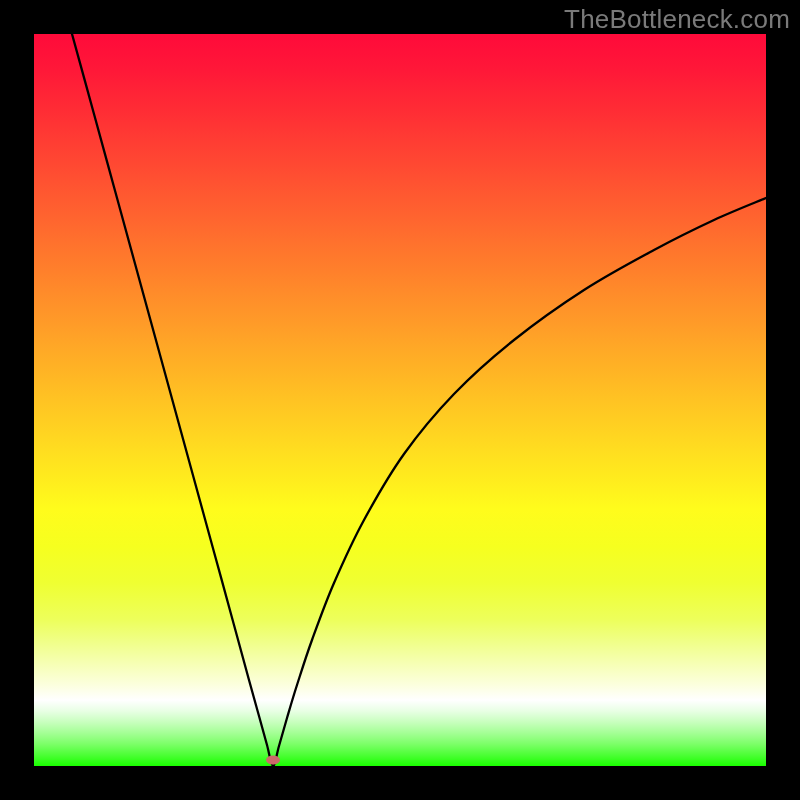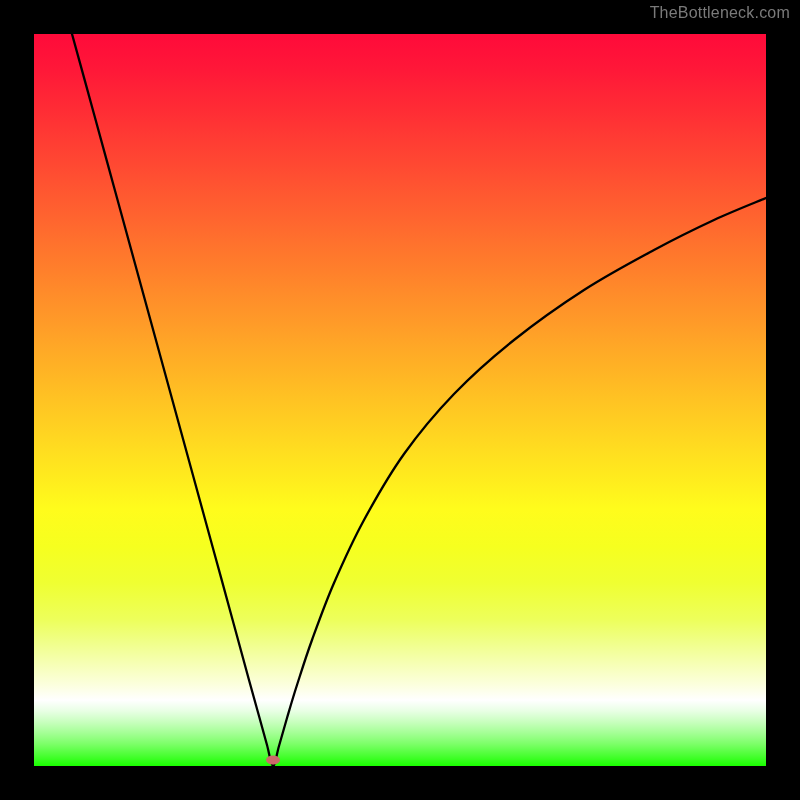--- a/index.html
+++ b/index.html
@@ -71,21 +71,21 @@
     height: 9px;
     background: #cc6a6a;
     border-radius: 50%;
     transform: translate(-50%, -50%);
   }
   .watermark {
     position: absolute;
     top: 4px;
     right: 10px;
     color: #7a7a7a;
-    font-size: 16px;
+    font-size: 26px;
     font-weight: 500;
     letter-spacing: 0.2px;
   }
 </style>
 </head>
 <body>
 
 <div class="frame">
   <div class="watermark">TheBottleneck.com</div>
 

